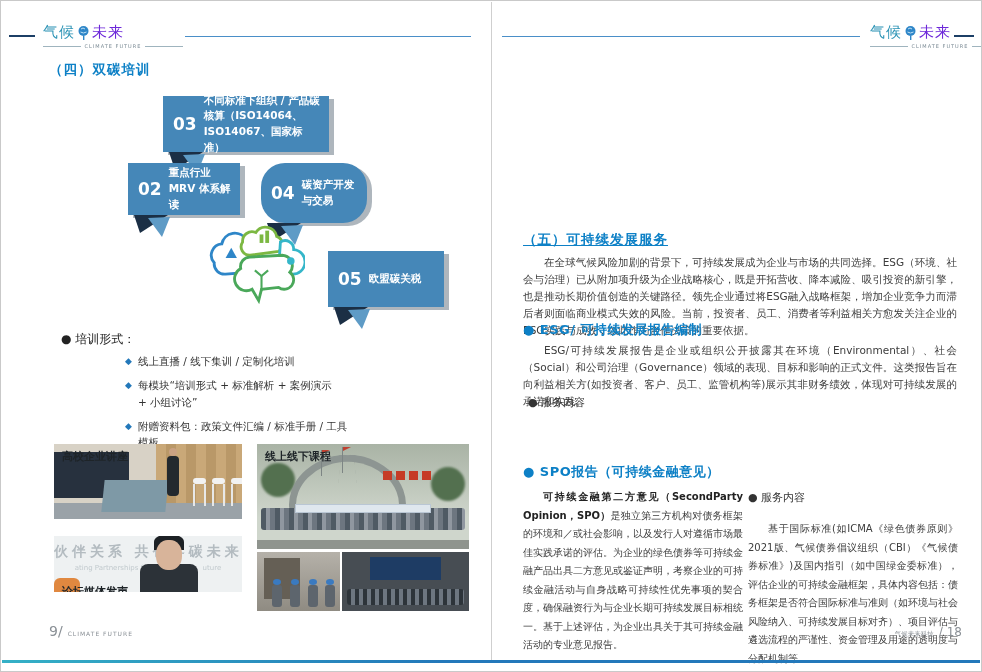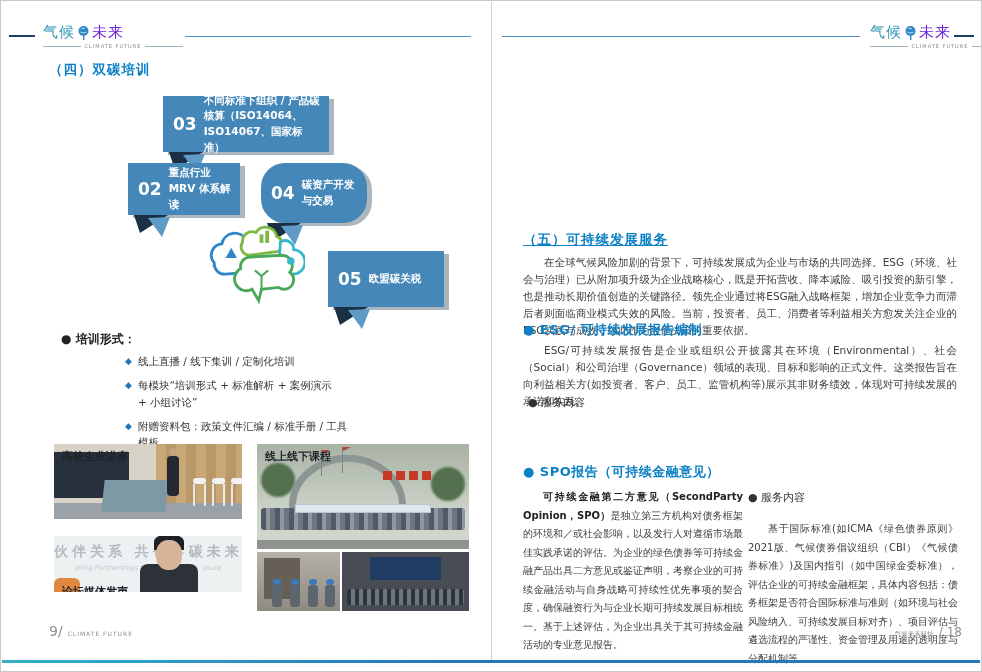--- a/index.html
+++ b/index.html
@@ -32,21 +32,21 @@
   .dg-text { font-size:10.5px; font-weight:bold; line-height:1.5; }
   .dg-tail { position:absolute; left:6px; top:100%; width:40px; height:24px; }
   .b3 { left:162px; top:95px;  width:166px; height:56px; }
   .b2 { left:127px; top:162px; width:112px; height:52px; }
   .b4 { left:260px; top:162px; width:106px; height:60px;border-radius:24px; }
   .b1 { left:62px;  top:222px; width:108px; height:56px; }
   .b5 { left:327px; top:222px; width:116px; height:56px;margin-top:28px; }
   .brain-svg { position:absolute; left:200px; top:222px; width:104px; height:90px; }
 
   
-  .tr-head { position:absolute; left:60px; top:330px; font-size:12px; font-weight:bold; color:#222; }
+  .tr-head { position:absolute; left:60px; top:330px; font-size:12px; font-weight:normal; color:#222; }
   .tr-list { position:absolute; left:124px; top:352px; width:252px; display:flex; flex-direction:column; gap:7px; }
   .tr-item { display:flex; gap:6px; font-size:10.5px; color:#333; line-height:1.6; }
   .tr-item .dia { color:#2378ba; font-size:9px; line-height:1.9; }
 
   
   .photo { position:absolute; overflow:hidden; }
   .ph-label { position:absolute; left:8px; top:5px; font-size:11px; font-weight:bold; color:#1e2428; z-index:5; }
   .p1 { left:53px; top:443px; width:188px; height:75px; background:linear-gradient(90deg,#b8bcc0 0%,#d9d3c7 45%,#cdb astatine); background:#d8d2c6; }
   .p1 .screen { position:absolute; left:0; top:10%; width:40%; height:62%; background:#27313e; }
   .p1 .wood { position:absolute; right:0; top:0; width:46%; height:78%;

